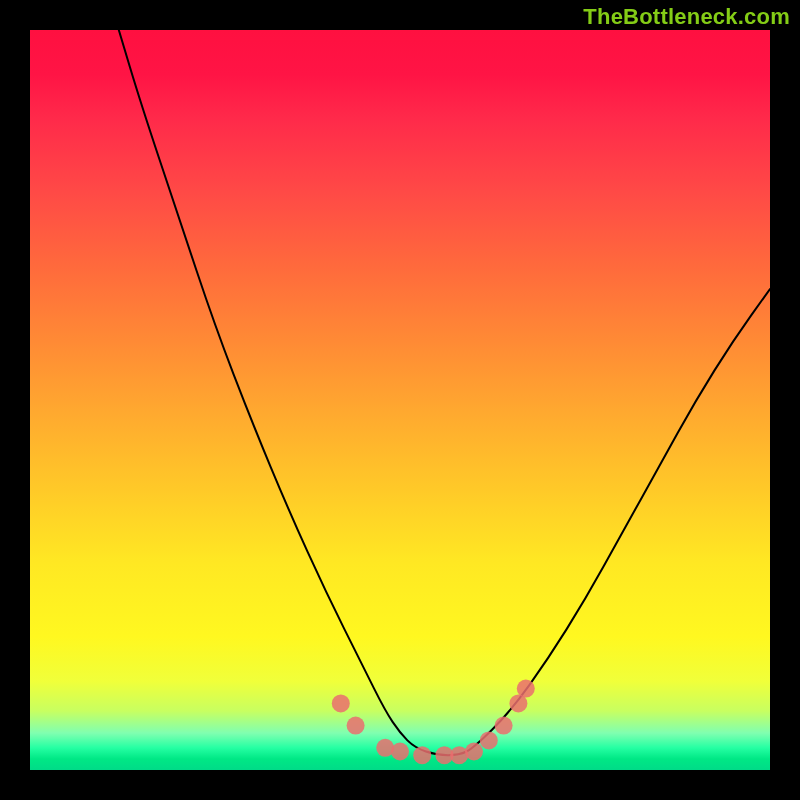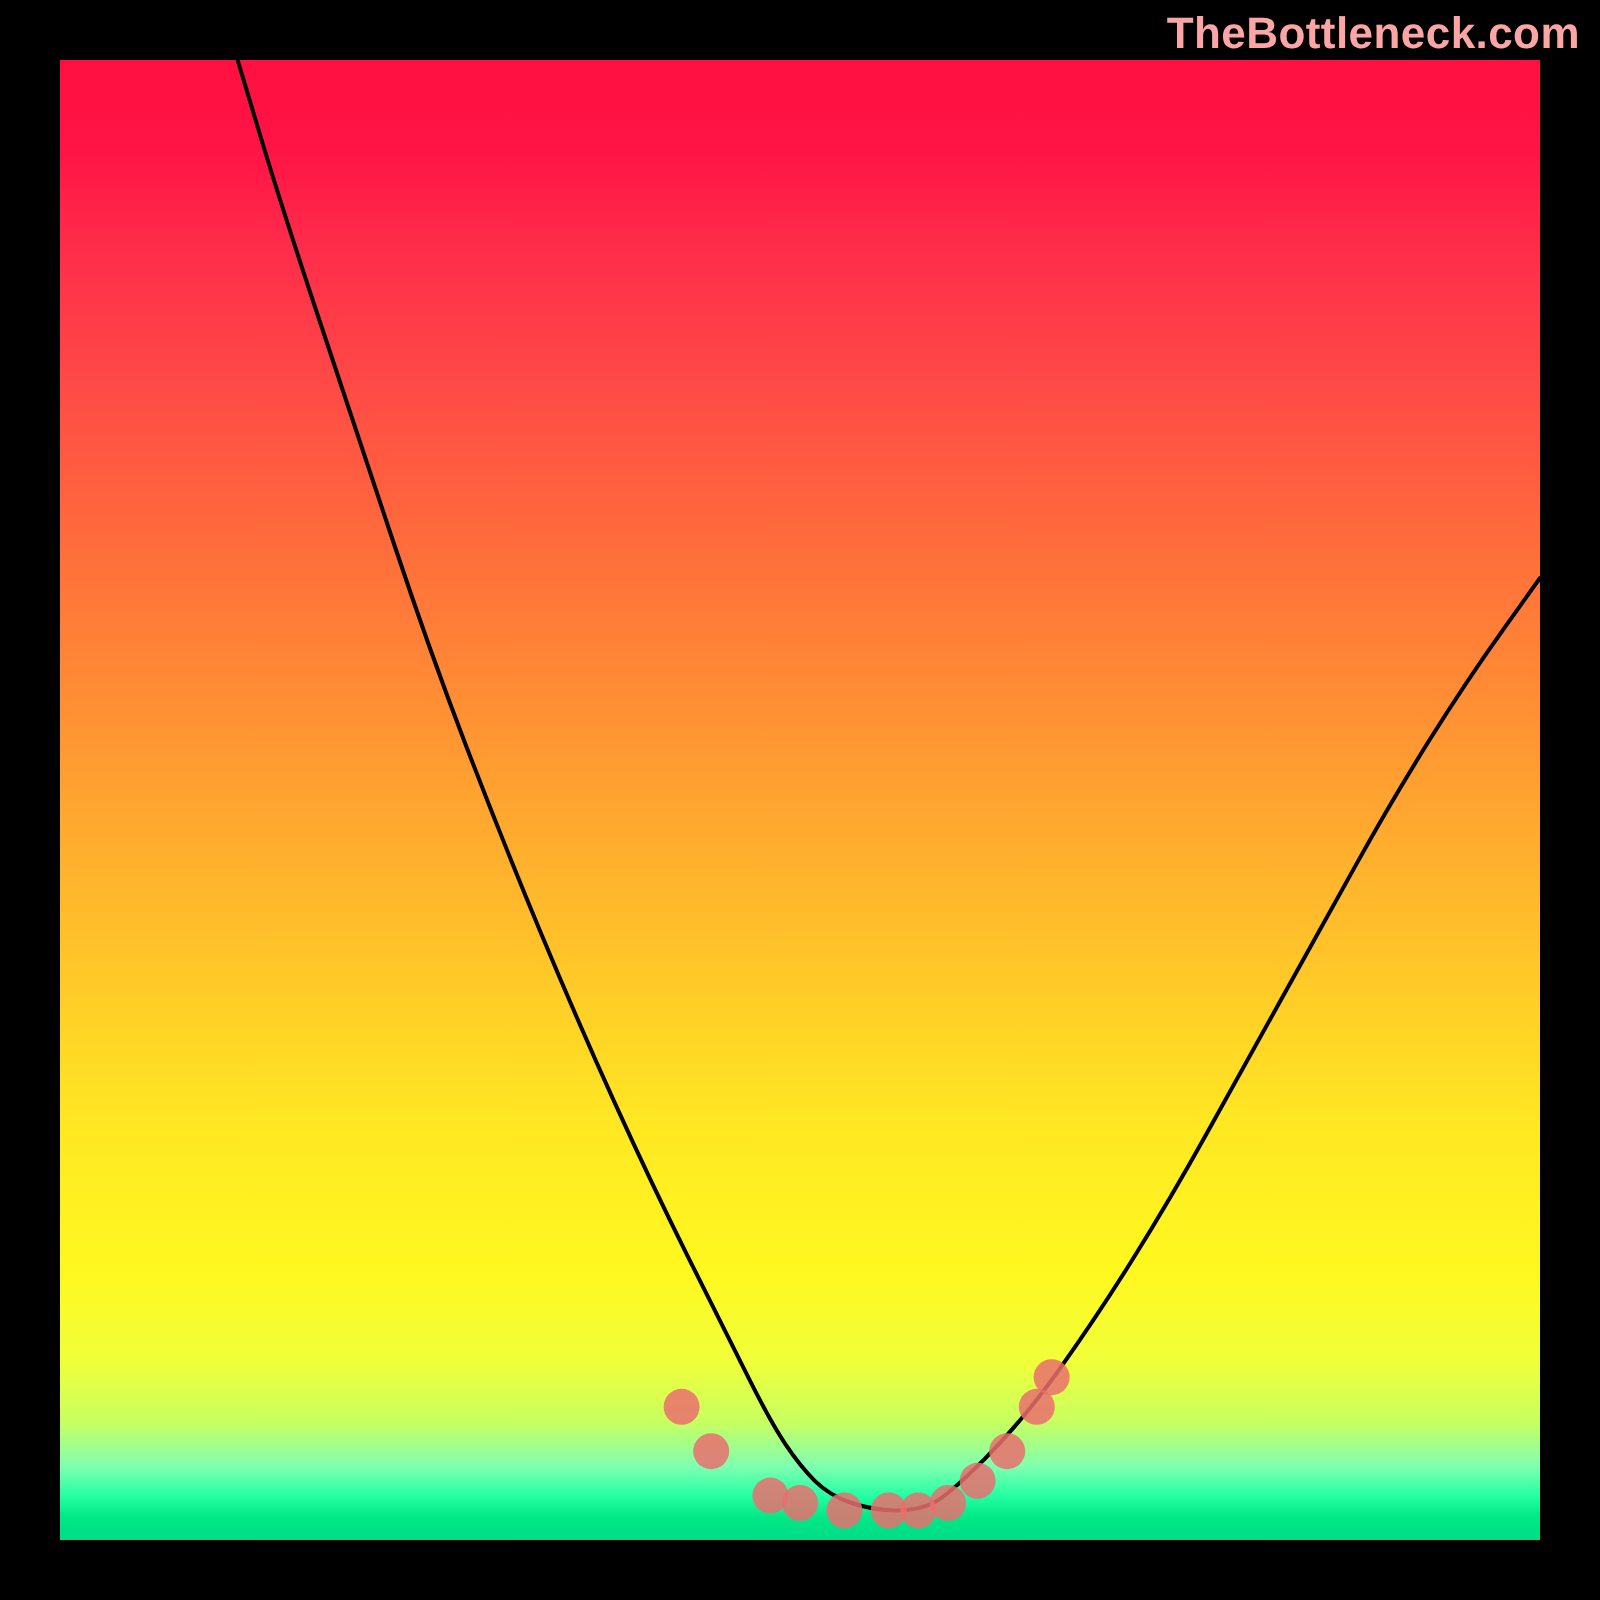--- a/index.html
+++ b/index.html
@@ -50,21 +50,21 @@
   .curve-svg {
     position: absolute;
     inset: 0;
     width: 100%;
     height: 100%;
   }
   .watermark {
     position: absolute;
     top: 4px;
     right: 10px;
-    color: #fca5a5;
+    color: #84cc16;
     font-size: 22px;
     font-weight: 600;
     letter-spacing: 0.01em;
     user-select: none;
   }
 </style>
 </head>
 <body>
 
 <div class="frame">

